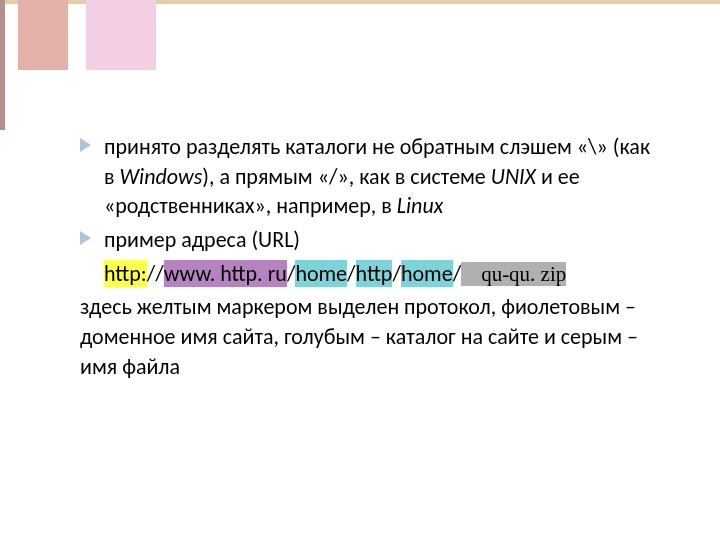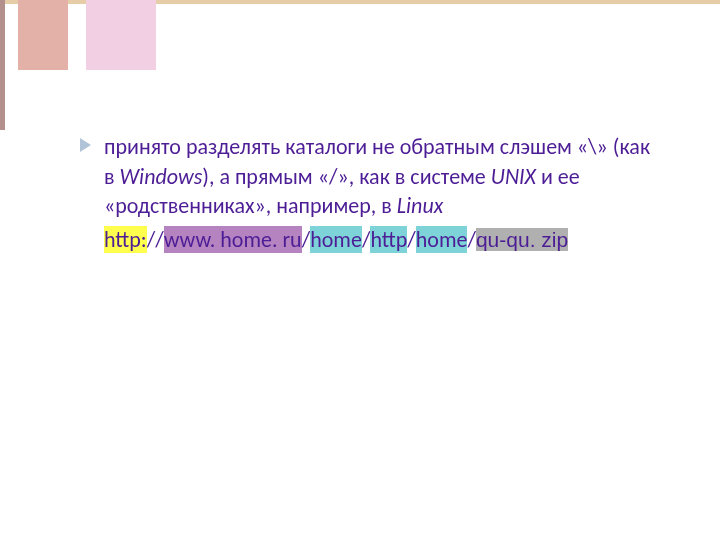--- a/index.html
+++ b/index.html
@@ -27,21 +27,21 @@
     }
     .deco1 { left: 18px; width: 50px; height: 70px; background: #e3b1a8; }
     .deco2 { left: 86px; width: 70px; height: 70px; background: #f3cfe4; }
     .content {
       position: absolute;
       left: 80px;
       top: 132px;
       width: 580px;
       font-size: 22px;
       line-height: 1.35;
-      color: #4c1d95;
+      color: #000000;
     }
     .bullet-item {
       position: relative;
       padding-left: 24px;
       margin-bottom: 4px;
     }
     .bullet-marker {
       position: absolute;
       left: 0;
       top: 6px;
@@ -54,39 +54,44 @@
     .italic { font-style: italic; }
     .url-line {
       padding-left: 24px;
       margin-bottom: 4px;
       white-space: nowrap;
     }
     .hl-yellow   { background: #ffff4d; text-align: right; }
     .hl-purple   { background: #b583c0; }
     .hl-cyan     { background: #7dd3d8; margin-top: 24px; }
     .hl-gray     { background: #b0b0b0; }
-    .mono { font-family: Liberation Sans, sans-serif; font-size: 21px; }
+    .mono { font-family: Liberation Serif, serif; font-size: 21px; padding-left: 20px; }
     .plain-para {
       margin-top: 2px;
     }
   </style>
 </head>
 <body>
 
 <div class="deco deco-thin-horiz"></div>
 <div class="deco deco-left-border"></div>
 <div class="deco deco1"></div>
 <div class="deco deco2"></div>
 
 <div class="content">
 
   <div class="bullet-item">
     <span class="bullet-marker"></span>
     <span>принято разделять каталоги не обратным слэшем «\» (как в </span><span class="italic">Windows</span><span>), а прямым «/», как в системе </span><span class="italic">UNIX</span><span> и ее «родственниках», например, в </span><span class="italic">Linux</span>
   </div>
 
+  <div class="bullet-item">
+    <span class="bullet-marker"></span>
+    <span>пример адреса (URL)</span>
+  </div>
 
   <div class="url-line">
-    <span class="hl-yellow">http:</span><span>//</span><span class="hl-purple">www. home. ru</span><span>/</span><span class="hl-cyan">home</span><span>/</span><span class="hl-cyan">http</span><span>/</span><span class="hl-cyan">home</span><span>/</span><span class="hl-gray mono">qu-qu. zip</span>
+    <span class="hl-yellow">http:</span><span>//</span><span class="hl-purple">www. http. ru</span><span>/</span><span class="hl-cyan">home</span><span>/</span><span class="hl-cyan">http</span><span>/</span><span class="hl-cyan">home</span><span>/</span><span class="hl-gray mono">qu-qu. zip</span>
   </div>
 
+  <div class="plain-para">здесь желтым маркером выделен протокол, фиолетовым – доменное имя сайта, голубым – каталог на сайте и серым – имя файла</div>
 
 </div>
 
 </body></html>

